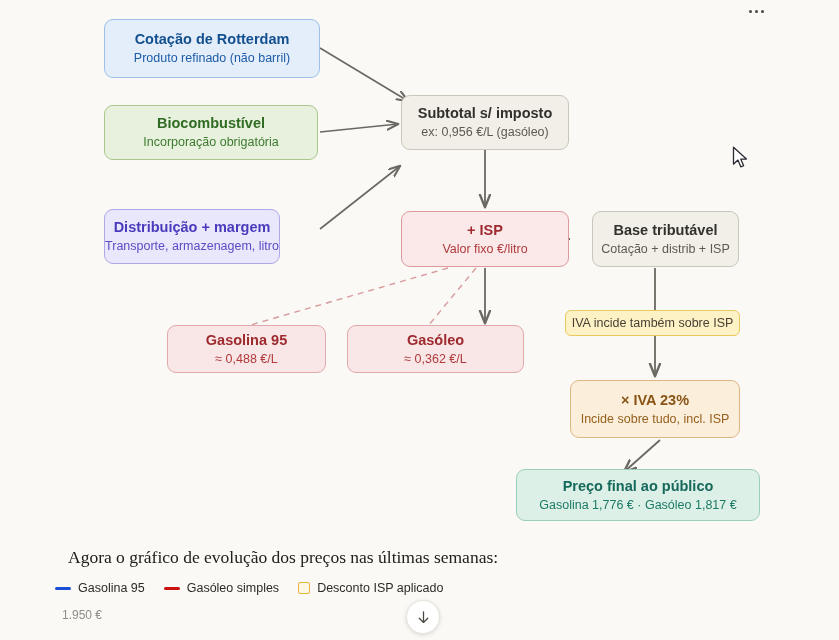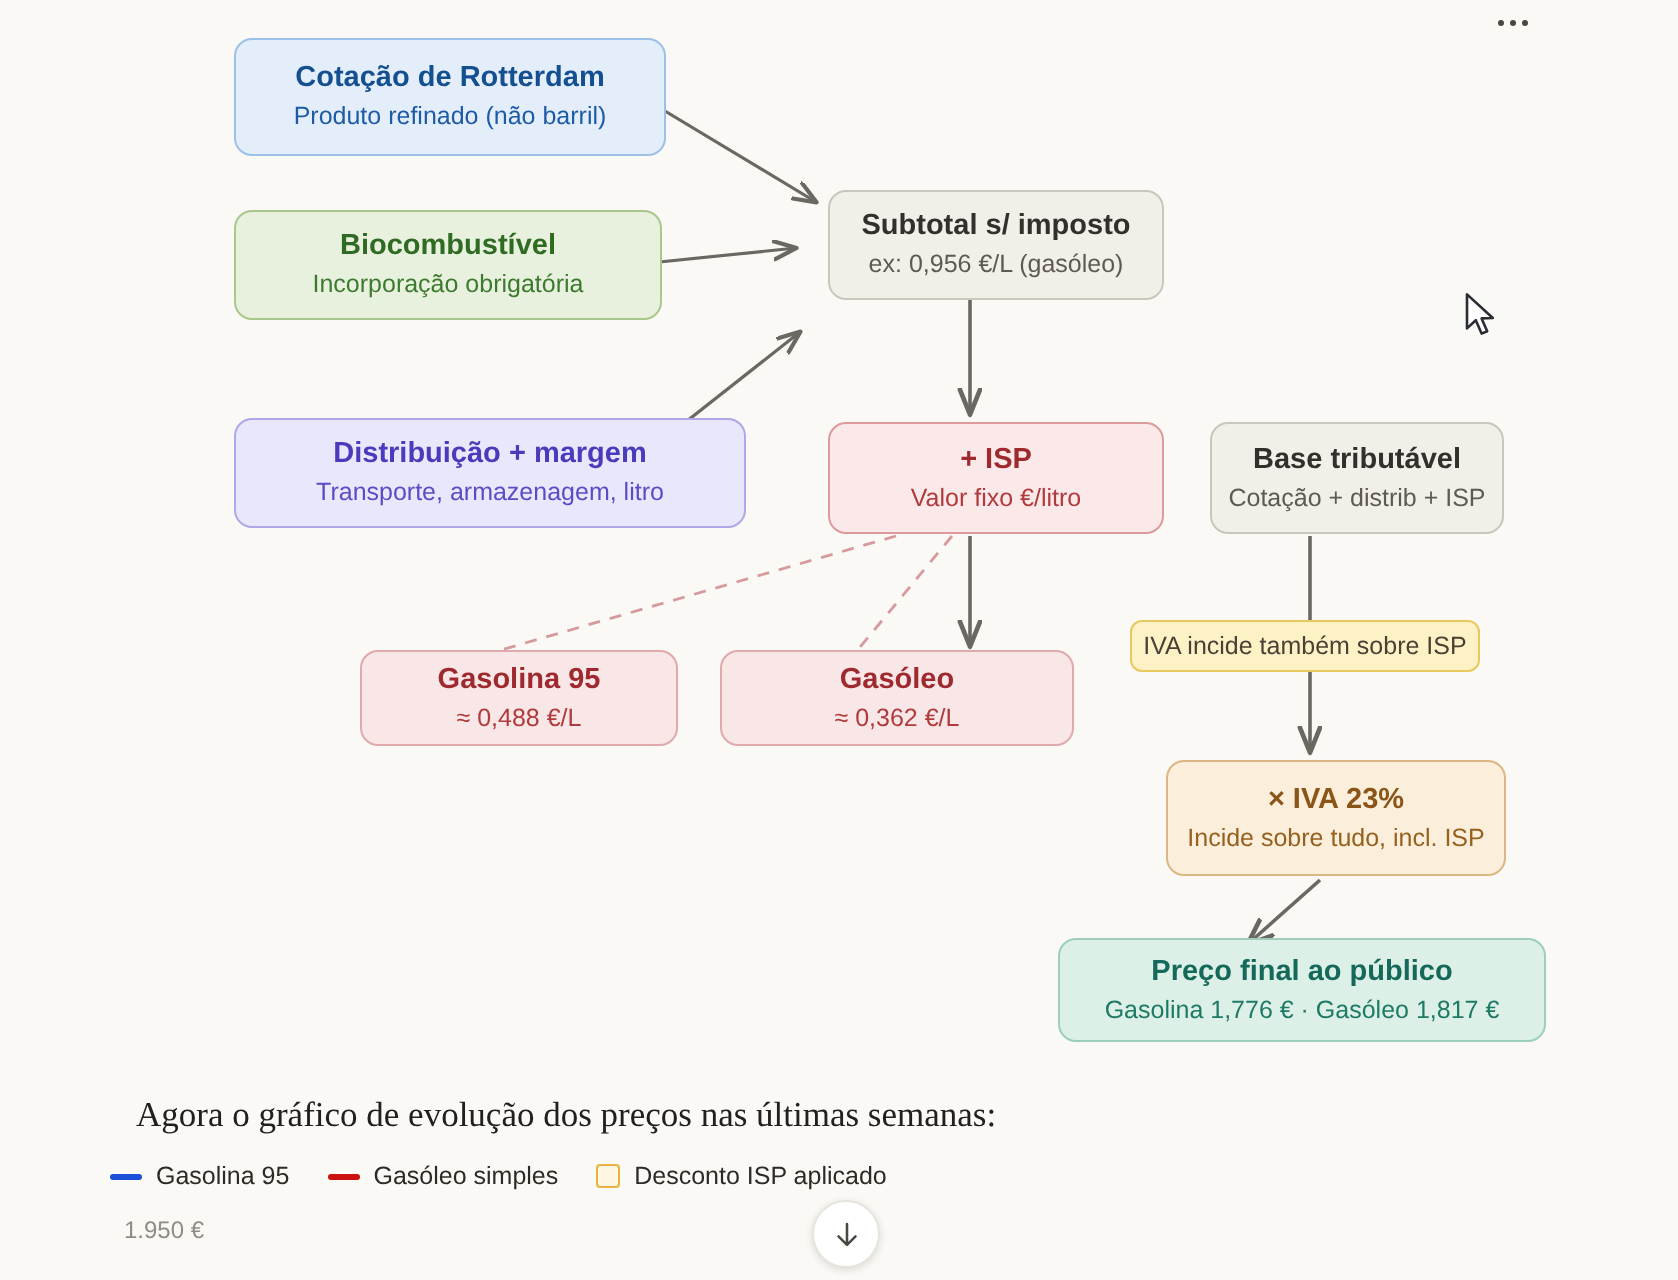--- a/index.html
+++ b/index.html
@@ -38,21 +38,20 @@
     box-sizing: border-box;
     border-radius: 9px;
     border: 1px solid #cccac2;
     background: #f1efe8;
     display: flex;
     flex-direction: column;
     align-items: center;
     justify-content: center;
     text-align: center;
     padding: 7px 10px;
-    margin-left: 13px;
   }
   .node .t1 {
     font-size: 14.5px;
     font-weight: 700;
     line-height: 1.25;
     white-space: nowrap;
   }
   .node .t2 {
     font-size: 12.5px;
     font-weight: 400;
@@ -241,21 +240,21 @@
   <div class="node n-blue" style="left:104px; top:19px; width:216px; height:59px;">
     <div class="t1">Cotação de Rotterdam</div>
     <div class="t2">Produto refinado (não barril)</div>
   </div>
 
   <div class="node n-green" style="left:104px; top:105px; width:214px; height:55px;">
     <div class="t1">Biocombustível</div>
     <div class="t2">Incorporação obrigatória</div>
   </div>
 
-  <div class="node n-purple" style="left:104px; top:209px; width:256px; height:55px;">
+  <div class="node n-purple" style="left:104px; top:209px; width:176px; height:55px;">
     <div class="t1">Distribuição + margem</div>
     <div class="t2">Transporte, armazenagem, litro</div>
   </div>
 
   <div class="node n-gray" style="left:401px; top:95px; width:168px; height:55px;">
     <div class="t1">Subtotal s/ imposto</div>
     <div class="t2">ex: 0,956 €/L (gasóleo)</div>
   </div>
 
   <div class="node n-red" style="left:401px; top:211px; width:168px; height:56px;">

